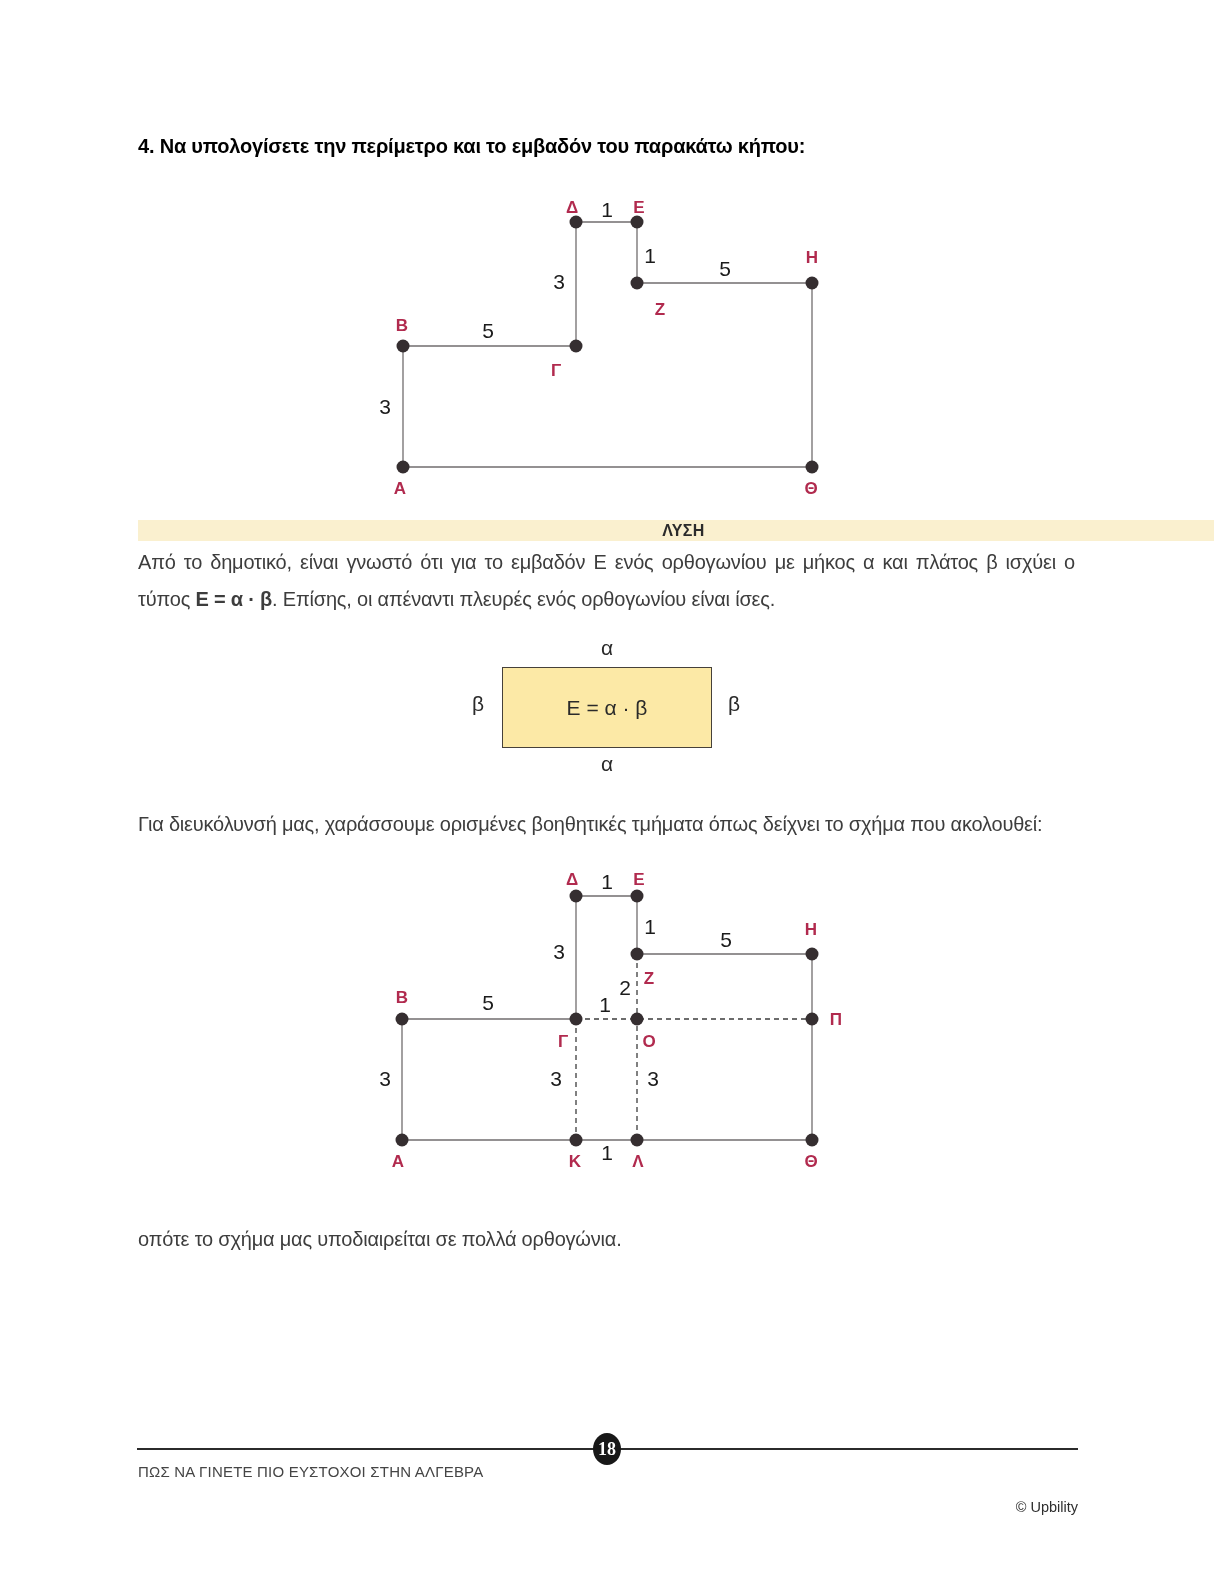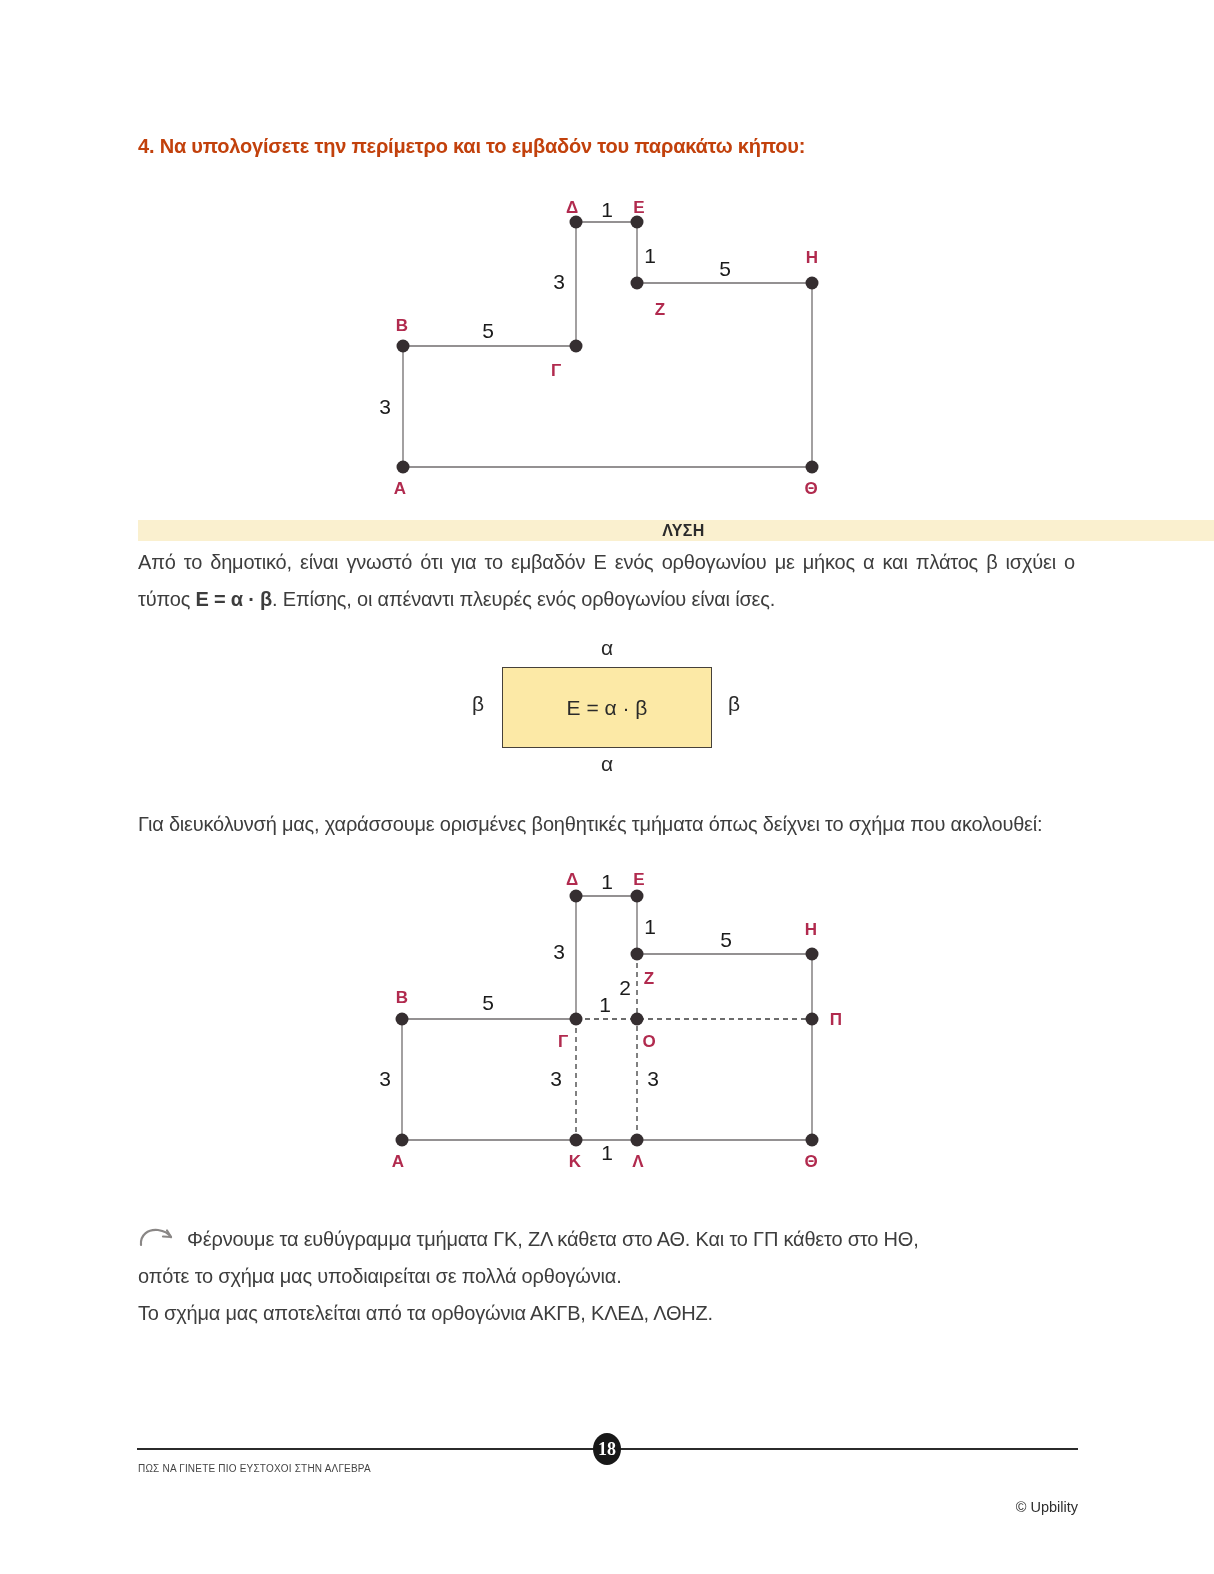--- a/index.html
+++ b/index.html
@@ -4,21 +4,21 @@
 <style>
   html,body{margin:0;padding:0;}
   body{
     width:1214px;height:1574px;background:#ffffff;position:relative;
     font-family:"Liberation Sans",sans-serif;color:#3d3d3d;
     overflow:hidden;
   }
   .abs{position:absolute;}
   .title{
     left:138px;top:135px;width:940px;
-    font-size:20px;font-weight:bold;color:#c2410c;letter-spacing:-0.2px;
+    font-size:20px;font-weight:bold;color:#000000;letter-spacing:-0.2px;
   }
   .fig{left:360px;top:185px;width:500px;height:330px;}
   .fig2{left:360px;top:858px;width:500px;height:342px;}
   .fig svg,.fig2 svg{display:block;}
   .banner{
     left:138px;top:520px;width:1091px;height:21px;
     background:#faf0cf;text-align:center;line-height:21px;
     font-size:16px;font-weight:bold;color:#2b2b2b;letter-spacing:0.4px;
   }
   .para{
@@ -40,21 +40,21 @@
   .beta-right{left:718px;top:692px;width:32px;text-align:center;}
   .notes{left:138px;top:1221px;width:960px;font-size:20px;line-height:37px;color:#3d3d3d;letter-spacing:-0.2px;}
   .note-line{white-space:nowrap;}
   .arrow-ico{display:inline-block;vertical-align:-4px;margin-right:9px;}
   .footer-line{left:137px;top:1448px;width:941px;border-top:2px solid #2b2b2b;height:0;}
   .page-circle{
     left:593px;top:1433px;width:28px;height:32px;border-radius:50%;
     background:#181818;color:#ffffff;display:flex;align-items:center;justify-content:center;
     font-family:"Liberation Serif",serif;font-size:18px;font-weight:bold;
   }
-  .footer-left{left:138px;top:1463px;font-size:10px;color:#454545;letter-spacing:0.2px;}
+  .footer-left{left:138px;top:1463px;font-size:15px;color:#454545;letter-spacing:0.2px;}
   .footer-right{right:136px;top:1459px;font-size:14.5px;color:#2e2e2e;margin-top:40px;}
   .plabel{font-family:"Liberation Sans",sans-serif;font-weight:bold;font-size:17px;}
   .mlabel{font-family:"Liberation Sans",sans-serif;font-size:21px;}
 </style>
 </head>
 <body>
 
 <div class="abs title">
   <span>4. Να υπολογίσετε την περίμετρο και το εμβαδόν του παρακάτω κήπου:</span>
 </div>
@@ -155,26 +155,21 @@
       <text x="128" y="152" fill="#1b1b1b" text-anchor="middle" class="mlabel">5</text>
       <text x="245" y="154" fill="#1b1b1b" text-anchor="middle" class="mlabel">1</text>
       <text x="25" y="228" fill="#1b1b1b" text-anchor="middle" class="mlabel">3</text>
       <text x="196" y="228" fill="#1b1b1b" text-anchor="middle" class="mlabel">3</text>
       <text x="293" y="228" fill="#1b1b1b" text-anchor="middle" class="mlabel">3</text>
       <text x="247" y="302" fill="#1b1b1b" text-anchor="middle" class="mlabel">1</text>
     </svg>
 </div>
 
 <div class="abs notes">
-  <div class="note-line"><svg class="arrow-ico" width="40" height="24" viewBox="0 0 40 24">
-        <path d="M3,19 C2,9 10,3 20,4 C27,5 31,8 33,11" fill="none" stroke="#8a8786" stroke-width="2.2" stroke-linecap="round"></path>
-        <path d="M33,11 L25,10.5 M33,11 L29,4.5" fill="none" stroke="#8a8786" stroke-width="2.2" stroke-linecap="round"></path>
-      </svg><span>Φέρνουμε τα ευθύγραμμα τμήματα ΓΚ, ΖΛ κάθετα στο ΑΘ. Και το ΓΠ κάθετο στο ΗΘ,</span></div>
   <div class="note-line">οπότε το σχήμα μας υποδιαιρείται σε πολλά ορθογώνια.</div>
-  <div class="note-line">Το σχήμα μας αποτελείται από τα ορθογώνια ΑΚΓΒ, ΚΛΕΔ, ΛΘΗΖ.</div>
 </div>
 
 <div class="abs footer-line"></div>
 <div class="abs page-circle">
   <span>18</span>
 </div>
 <div class="abs footer-left">ΠΩΣ ΝΑ ΓΙΝΕΤΕ ΠΙΟ ΕΥΣΤΟΧΟΙ ΣΤΗΝ ΑΛΓΕΒΡΑ</div>
 <div class="abs footer-right">© Upbility</div>
 
 </body></html>

